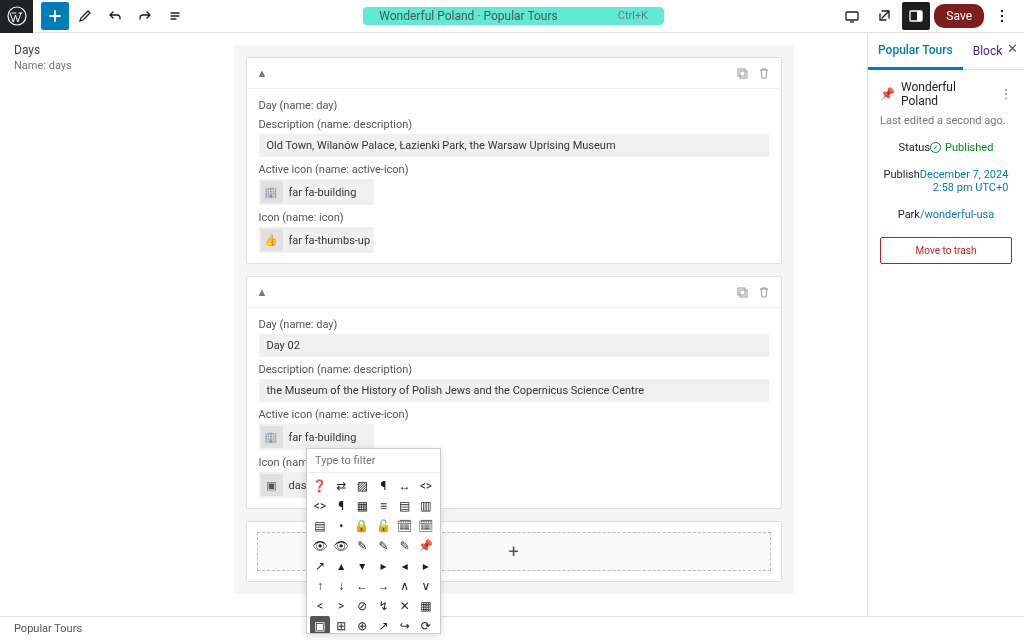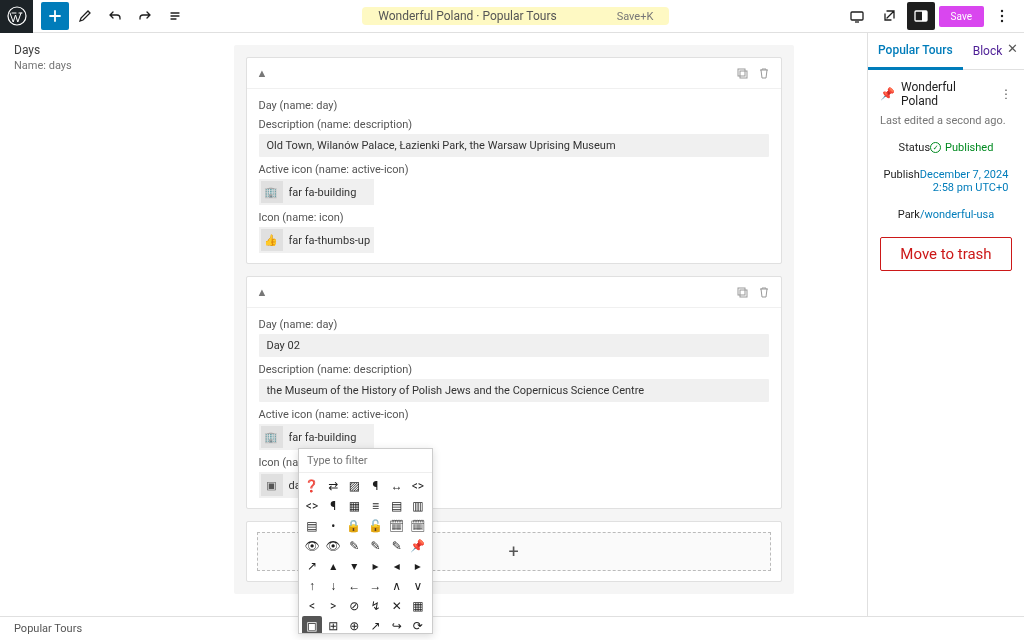--- a/index.html
+++ b/index.html
@@ -4,24 +4,24 @@
 <style>
   *{box-sizing:border-box;margin:0;padding:0;font-family:-apple-system,BlinkMacSystemFont,"Segoe UI",Roboto,sans-serif}
   body{font-size:13px;color:#1e1e1e;background:#fff;overflow:hidden}
   .topbar{height:33px;display:flex;align-items:center;border-bottom:1px solid #e0e0e0}
   .wp-logo{width:33px;height:33px;background:#1d2327;display:flex;align-items:center;justify-content:center;color:#fff}
   .wp-logo svg{width:20px;height:20px}
   .tb-left{display:flex;align-items:center;gap:2px;padding-left:8px}
   .tb-btn{width:28px;height:28px;display:flex;align-items:center;justify-content:center;border:none;background:none;cursor:pointer;color:#1e1e1e;border-radius:2px}
   .tb-btn.primary{background:#007cba;color:#fff}
   .tb-center{flex:1;display:flex;justify-content:center}
-  .title-pill{background:#fef9c3;border-radius:4px;padding:2px 16px;display:flex;align-items:center;gap:60px;min-width:240px;justify-content:space-between;font-size:12px;color:#555}
+  .title-pill{background:#5eead4;border-radius:4px;padding:2px 16px;display:flex;gap:60px;min-width:240px;justify-content:space-between;font-size:12px;color:#555}
   .title-pill .kbd{font-size:11px;color:#777}
   .tb-right{display:flex;align-items:center;gap:4px;padding-right:8px}
-  .save-btn{background:#d946ef;color:#fff;border:none;padding:5px 12px;font-size:10px;border-radius:2px;cursor:pointer}
+  .save-btn{background:#7f1d1d;color:#fff;border:none;padding:5px 12px;font-size:12px;border-radius:10px;cursor:pointer}
   .main{display:flex;height:calc(100vh - 33px - 24px)}
   .left-panel{width:160px;padding:10px 14px;font-size:12px}
   .left-panel .lbl{font-size:12px;color:#404040;margin-bottom:2px}
   .left-panel .sub{font-size:11px;color:#757575}
   .canvas{flex:1;background:#fff;overflow-y:auto;padding:12px 18px 40px 18px}
   .block-outer{background:#f5f5f5;border-radius:2px;padding:12px;margin:0 auto;max-width:560px}
   .card{background:#fff;border:1px solid #e0e0e0;border-radius:2px;margin-bottom:12px}
   .card-head{display:flex;align-items:center;justify-content:space-between;padding:8px 10px;border-bottom:1px solid #f0f0f0}
   .card-head-left{color:#777;font-size:11px}
   .card-head-right{display:flex;gap:8px;color:#999}
@@ -29,21 +29,21 @@
   .card-body{padding:10px 12px}
   .fld-lbl{font-size:11px;color:#555;margin-bottom:3px;margin-top:6px}
   .fld-lbl:first-child{margin-top:0}
   .fld{width:100%;background:#f0f0f0;border:none;padding:5px 8px;font-size:11px;color:#333;border-radius:1px}
   .icon-fld{display:flex;align-items:center;background:#f0f0f0;width:115px;position:relative}
   .icon-fld .chip{width:22px;height:22px;background:#e0e0e0;display:flex;align-items:center;justify-content:center;font-size:11px;color:#555;margin:2px}
   .icon-fld .txt{flex:1;border:none;background:none;font-size:11px;padding:4px 4px;color:#333;width:80px}
   .card-footer{padding:10px;display:flex;justify-content:center}
   .dashed-btn{border:1px dashed #bbb;background:#fafafa;width:100%;padding:8px;text-align:center;color:#555;font-size:18px;cursor:pointer}
   
-  .picker{position:absolute;left:298px;top:448px;width:135px;background:#fff;border:1px solid #ccc;box-shadow:0 2px 8px rgba(0,0,0,.15);z-index:50}
+  .picker{position:absolute;left:306px;top:448px;width:135px;background:#fff;border:1px solid #ccc;box-shadow:0 2px 8px rgba(0,0,0,.15);z-index:50}
   .picker .filter{width:100%;border:none;border-bottom:1px solid #eee;padding:5px 8px;font-size:11px;color:#777;outline:none}
   .picker-grid{display:grid;grid-template-columns:repeat(6,1fr);padding:3px;max-height:160px;overflow-y:auto}
   .picker-grid::-webkit-scrollbar{width:6px}
   .picker-grid::-webkit-scrollbar-thumb{background:#ccc;border-radius:3px}
   .pcell{width:20px;height:20px;display:flex;align-items:center;justify-content:center;font-size:12px;color:#1e1e1e;cursor:pointer}
   .pcell.sel{background:#555;color:#fff;border-radius:2px}
   
   .rside{width:157px;border-left:1px solid #e0e0e0;display:flex;flex-direction:column;font-size:12px}
   .rside-tabs{display:flex;align-items:center;border-bottom:1px solid #e0e0e0;position:relative}
   .rtab{padding:10px 10px;font-size:12px;color:#4c1d95;cursor:pointer}
@@ -52,21 +52,21 @@
   .rside-body{padding:10px 12px;flex:1;overflow-y:auto}
   .rside-title{display:flex;align-items:center;gap:6px;font-size:12px;justify-content:space-between}
   .rside-title .tleft{display:flex;align-items:center;gap:6px}
   .pin{font-size:12px}
   .muted{color:#757575;font-size:11px;margin-top:6px}
   .kv{display:flex;justify-content:center;margin-top:14px;font-size:11px}
   .kv .k{color:#1e1e1e}
   .kv .v{color:#007cba;text-align:right}
   .status-pill{display:flex;align-items:center;gap:4px;color:#008a20;font-size:11px}
   .status-dot{width:11px;height:11px;border:1.5px solid #008a20;border-radius:50%;display:inline-flex;align-items:center;justify-content:center;font-size:7px;color:#008a20}
-  .trash{margin-top:16px;border:1px solid #cc1818;color:#cc1818;background:#fff;width:100%;padding:7px;font-size:15px;cursor:pointer;text-align:center;border-radius:2px}
+  .trash{margin-top:16px;border:1px solid #cc1818;color:#cc1818;background:#fff;width:100%;padding:7px;font-size:10px;cursor:pointer;text-align:center;border-radius:2px}
   .kebab{color:#555;cursor:pointer}
   .breadcrumb{position:fixed;bottom:0;left:0;right:0;height:24px;border-top:1px solid #e0e0e0;background:#fff;display:flex;align-items:center;padding:0 14px;font-size:11px;color:#555}
   svg{display:block}
 </style>
 </head>
 <body>
 
 <div class="topbar">
   <div class="wp-logo">
     <svg viewBox="0 0 20 20" fill="none">
@@ -97,21 +97,21 @@
       </button>
     <button class="tb-btn">
         <svg width="16" height="16" viewBox="0 0 16 16">
           <path d="M4 5h8M4 8h8M4 11h5" stroke="#1e1e1e" stroke-width="1.3" stroke-linecap="round"></path>
         </svg>
       </button>
   </div>
   <div class="tb-center">
     <div class="title-pill">
       <span>Wonderful Poland · Popular Tours</span>
-      <span class="kbd">Save+K</span>
+      <span class="kbd">Ctrl+K</span>
     </div>
   </div>
   <div class="tb-right">
     <button class="tb-btn">
         <svg width="16" height="16" viewBox="0 0 16 16">
           <rect x="2" y="4" width="12" height="8" rx="1" stroke="#1e1e1e" stroke-width="1.3" fill="none"></rect>
           <path d="M6 14h4" stroke="#1e1e1e" stroke-width="1.3"></path>
         </svg>
       </button>
     <button class="tb-btn">

